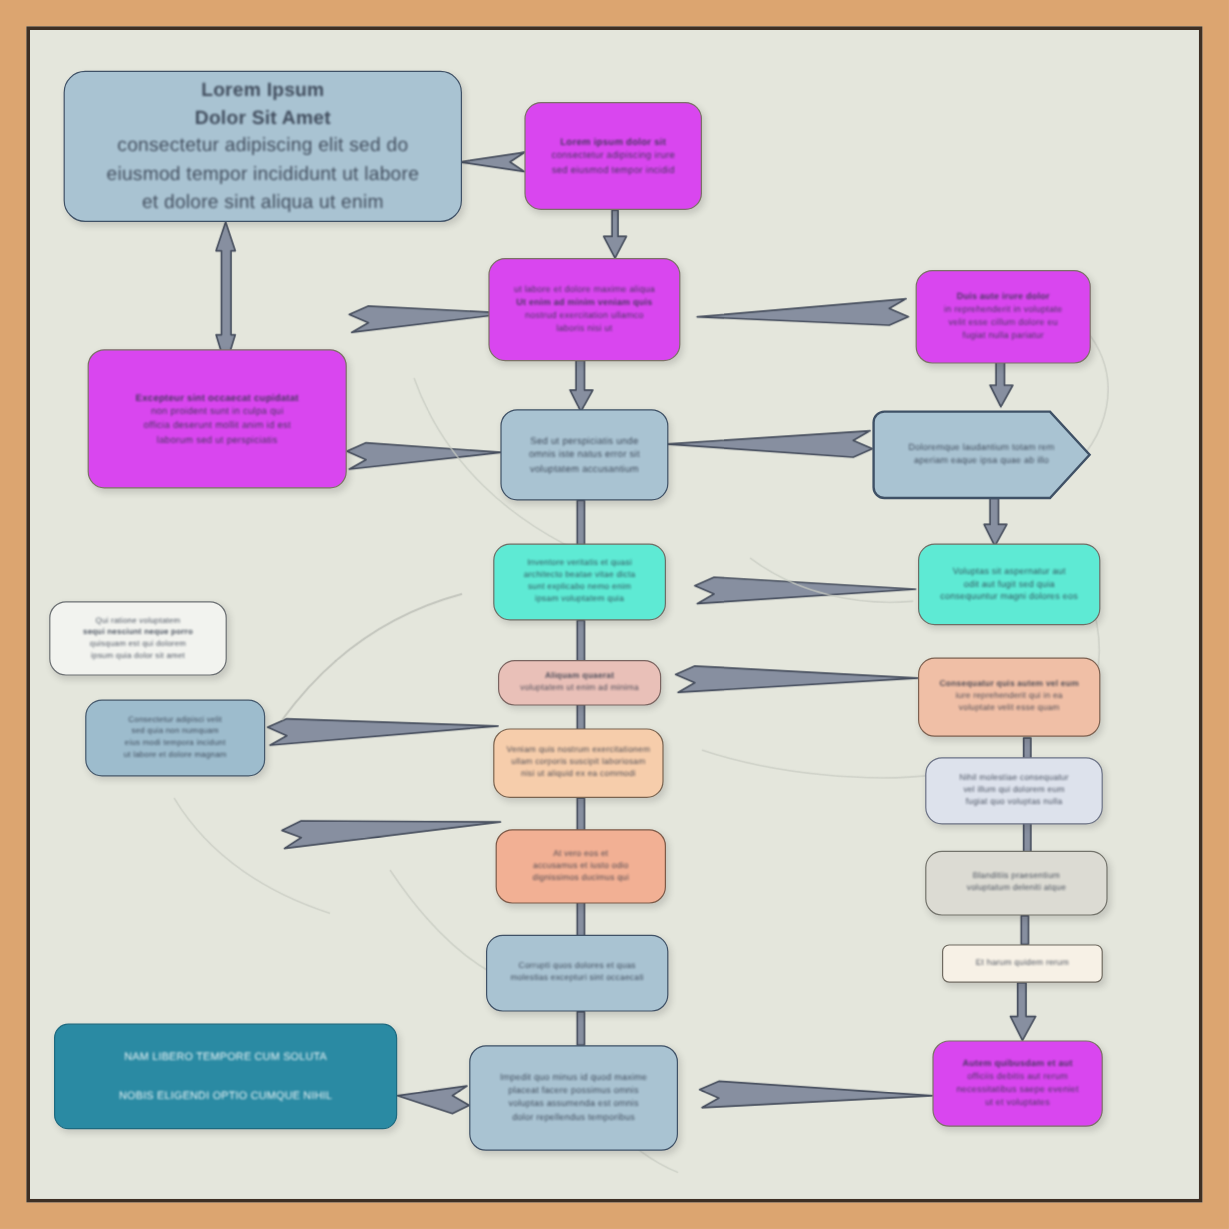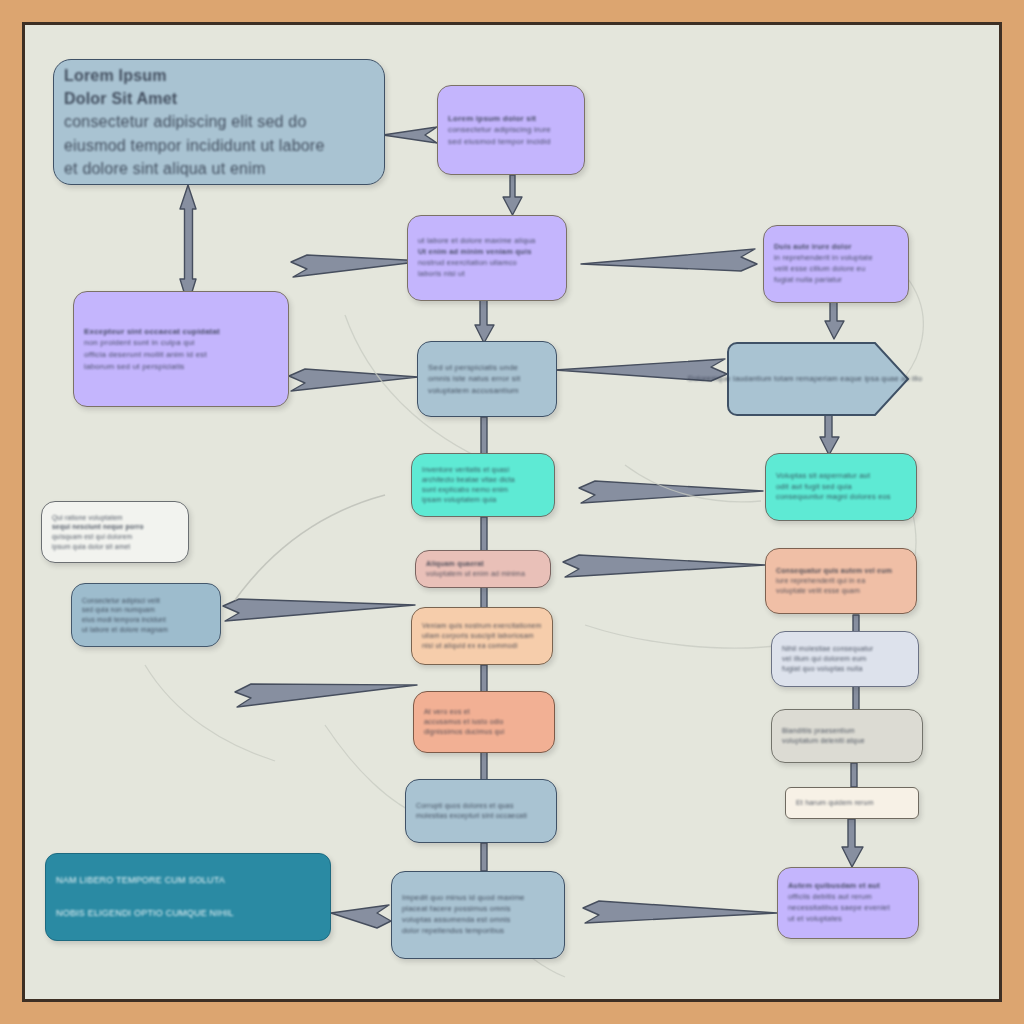--- a/index.html
+++ b/index.html
@@ -16,51 +16,51 @@
     border:3px solid #3d2f24;background:#e4e6dc;}
   #canvas{position:absolute;left:25px;top:25px;right:25px;bottom:25px;
     background:#e4e6dc;overflow:hidden;}
 
   
   #links{position:absolute;left:0;top:0;width:974px;height:974px;}
 
   
   .node{position:absolute;box-sizing:border-box;
     border-radius:14px;border:1.6px solid #4a5568;
-    display:flex;flex-direction:column;align-items:flex-start;justify-content:center;
+    display:flex;flex-direction:column;align-items:center;justify-content:center;
     text-align:center;padding:6px 10px;
     color:#2b3445;letter-spacing:.2px;
     box-shadow:2px 3px 5px rgba(60,60,60,.18);
     filter:blur(.35px);
   }
   .node .ln{display:block;line-height:1.45;white-space:nowrap;
      filter:blur(.9px);opacity:.82;}
   .node .hd{font-weight:bold;}
 
   .c-blue   {background:#a9c3d2;border-color:#3f5166;}
   .c-blue2  {background:#9dbccd;border-color:#44586c;}
-  .c-cream  {background:#c4b5fd;border-color:#7b7266;}
+  .c-cream  {background:#d946ef;border-color:#7b7266;}
   .c-cream2 {background:#f7f1e6;border-color:#6f6a60;}
   .c-gray   {background:#5eead4;border-color:#6e6e66;}
   .c-gray2  {background:#dcdbd3;border-color:#73736b;}
   .c-white  {background:#f2f3ef;border-color:#6b6f72;}
   .c-peach  {background:#f6cdab;border-color:#7a6450;}
   .c-salmon {background:#f2b094;border-color:#7d5a48;}
   .c-salmon2{background:#f0bfa6;border-color:#7d6150;}
   .c-pink   {background:#e9c0b8;border-color:#7a6460;}
   .c-teal   {background:#2a8aa3;border-color:#1d6a80;color:#ffffff;gap:19px;}
   .c-lav    {background:#dde2ec;border-color:#6b7285;}
 
   .c-teal .ln{opacity:.9;}
 
   
   .chev{border:none;background:transparent;box-shadow:none;padding:0;}
   .chev .chev-bg{position:absolute;inset:0;}
   .chev .chev-txt{position:relative;z-index:2;width:86%;
-     display:flex;flex-direction:row;align-items:center;justify-content:center;height:100%;}
+     display:flex;flex-direction:column;align-items:center;justify-content:center;height:100%;}
 </style>
 </head>
 <body>
 
 <div id="stage">
   <div id="frame-outer"></div>
   <div id="frame-inner-line"></div>
 
   <div id="canvas">
 

